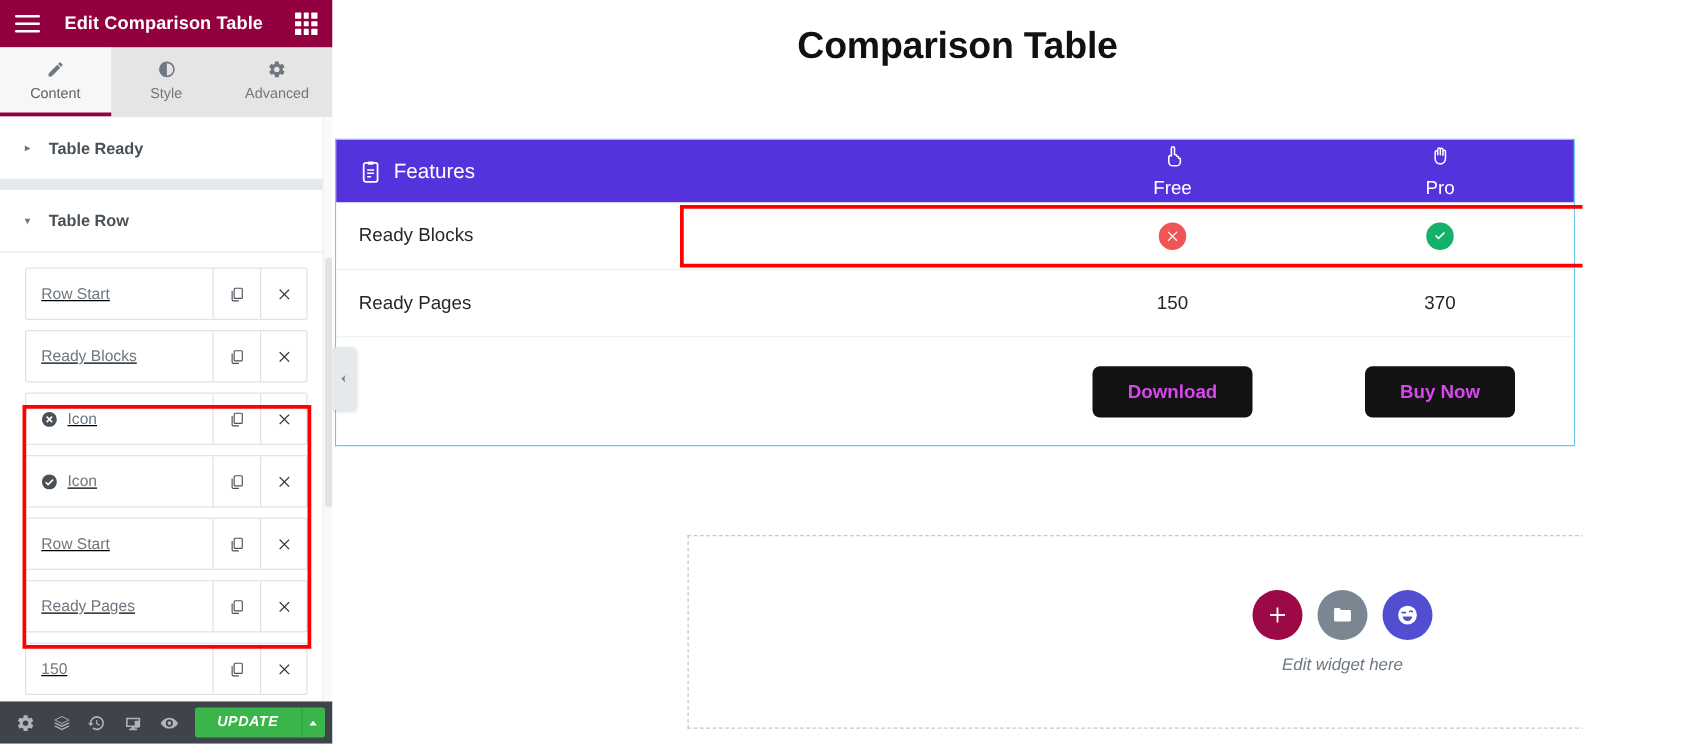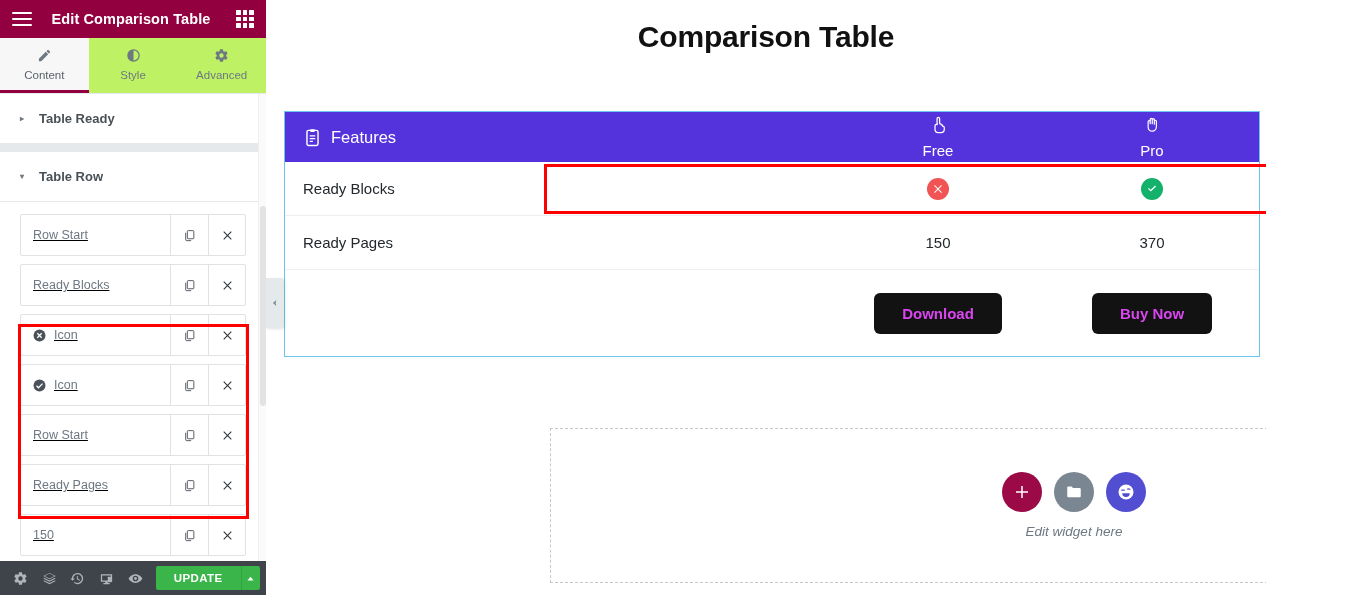--- a/index.html
+++ b/index.html
@@ -26,21 +26,21 @@
     flex: 1; text-align: center; margin-left: -6px;
   }
   .hamburger { width: 20px; cursor: pointer; }
   .hamburger i { display: block; height: 2.5px; background: #fff; margin: 3.5px 0; border-radius: 1px; }
   .grid-icon { width: 18px; height: 18px; display: grid;
     grid-template-columns: repeat(3,1fr); grid-template-rows: repeat(3,1fr);
     gap: 2px; cursor: pointer; }
   .grid-icon span { background: #fff; border-radius: .5px; }
 
   #tabs { height: 56px; display: flex; flex: 0 0 56px;
-    background: #bef264; border-bottom: 1px solid #e6e9ec; text-align: center; }
+    background: #e5e5e5; border-bottom: 1px solid #e6e9ec; text-align: center; }
   .tab { flex: 1; display: flex; flex-direction: column;
     align-items: center; justify-content: center; gap: 6px;
     color: #6d7882; font-size: 11.5px; cursor: pointer;
     border-bottom: 3px solid transparent; position: relative; }
   .tab.active { color: #5b6369; background: #f7f7f7; border-bottom-color: #93003f; }
   .tab svg { width: 15px; height: 15px; fill: #6d7882; }
 
   #sections { flex: 1; overflow: hidden; position: relative; background: #fff; }
   .section-head {
     height: 50px; display: flex; align-items: center; gap: 10px;
@@ -87,37 +87,37 @@
 
   #panel-footer {
     height: 34px; flex: 0 0 34px; background: #3f444b;
     display: flex; align-items: center; padding: 0 6px; gap: 0;
   }
   .foot-ico { width: 30px; height: 34px; display: flex;
     align-items: center; justify-content: center; cursor: pointer; }
   .foot-ico svg { width: 15px; height: 15px; fill: #b0b5ba; }
   #update-btn {
     margin-left: 6px; height: 24px; background: #39b54a; color: #fff;
-    display: flex; align-items: flex-end; border-radius: 2px; overflow: hidden;
+    display: flex; align-items: flex-end; border-radius: 2px; overflow: hidden; font-style: italic;
   }
   #update-label { padding: 0 18px; font-size: 11.5px; font-weight: 700;
     letter-spacing: .4px; cursor: pointer; line-height: 24px; }
   #update-caret { width: 24px; height: 24px; border-left: 1px solid #2fa33f;
     display: flex; align-items: center; justify-content: center; cursor: pointer; }
   #update-caret svg { width: 9px; height: 9px; fill: #fff; }
 
   
   #canvas { flex: 1; position: relative; background: #fff; overflow: hidden; }
   #page-title {
     text-align: center; font-size: 30px; font-weight: 700; color: #111;
     padding-top: 20px; padding-bottom: 18px; letter-spacing: -.2px;
   }
 
   #table-wrap {
-    position: absolute; left: 18px; top: 111px; right: 6px;
+    position: absolute; left: 2px; top: 111px; right: 6px;
     border: 1px solid #6ec6f0;
   }
   #thead {
     height: 50px; background: #5433dd; display: flex; align-items: center;
     color: #fff;
   }
   .col-feat { flex: 1; display: flex; align-items: center; gap: 9px; padding-left: 18px;
     font-size: 16.5px; }
   .col-free, .col-pro {
     width: 214px; display: flex; align-items: center; justify-content: center;

